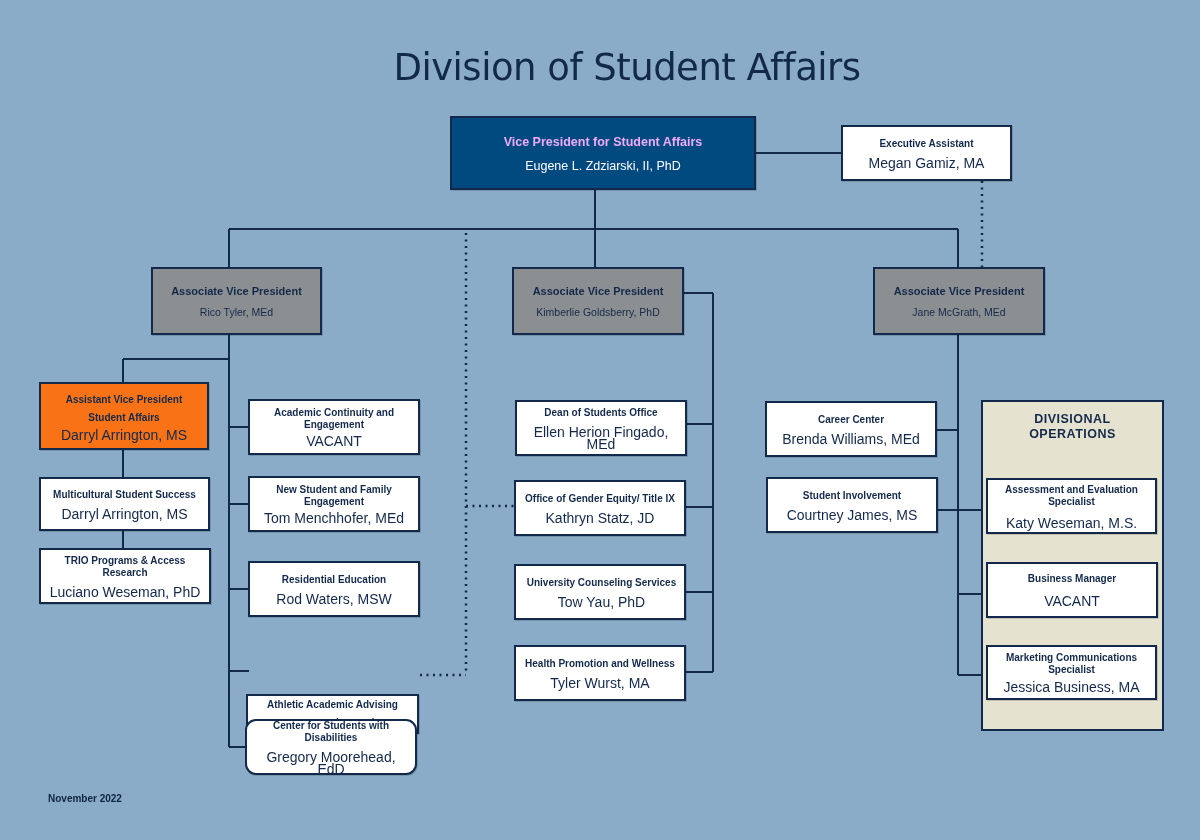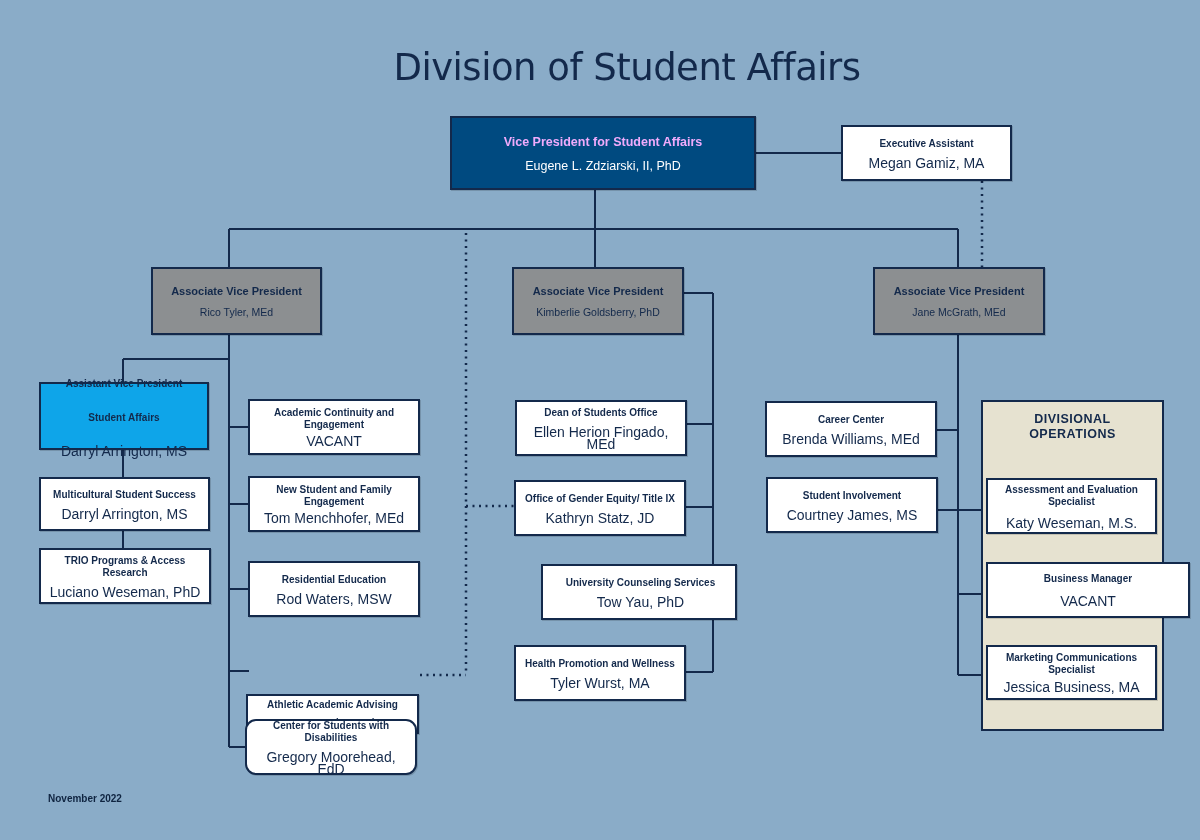--- a/index.html
+++ b/index.html
@@ -27,21 +27,21 @@
     box-shadow: 1px 1px 0 rgba(0,0,0,0.15);
   }
   .box .role { font-weight: bold; font-size: 10px; line-height: 12px; color: #13294b; }
   .box .name { font-size: 14px; line-height: 12px; color: #13294b; margin-top: 7px; }
   .box.vp { background: #004a80; border-color: #13294b; }
   .box.vp .role { color: #f0abfc; font-size: 12.5px; line-height: 15px; }
   .box.vp .name { color: #ffffff; font-size: 12.5px; margin-top: 10px; }
   .box.avp { background: #8c8f91; }
   .box.avp .role { font-size: 11px; }
   .box.avp .name { font-size: 10.5px; margin-top: 9px; }
-  .box.asst { background: #0ea5e9; gap: 16px; }
+  .box.asst { background: #f97316; }
   .box.asst .role { line-height: 18px; }
   .box.asst .name { margin-top: 2px; }
   .ops-panel {
     position: absolute; box-sizing: border-box;
     left: 981px; top: 400px; width: 183px; height: 331px;
     background: #e6e2d0; border: 2px solid #13294b;
   }
   .ops-title {
     position: absolute; left: 0; width: 100%; top: 10px;
     text-align: center; font-weight: bold; font-size: 12.5px; line-height: 15px;
@@ -158,21 +158,21 @@
   </div>
 
   <div class="box" style="left:515px;top:400px;width:172px;height:56px;">
     <div class="role">Dean of Students Office</div>
     <div class="name">Ellen Herion Fingado, MEd</div>
   </div>
   <div class="box" style="left:514px;top:480px;width:172px;height:56px;">
     <div class="role">Office of Gender Equity/ Title IX</div>
     <div class="name">Kathryn Statz, JD</div>
   </div>
-  <div class="box" style="left:541px;top:564px;width:196px;height:56px;padding-left:9px;">
+  <div class="box" style="left:514px;top:564px;width:172px;height:56px;padding-left:9px;">
     <div class="role">University Counseling Services</div>
     <div class="name">Tow Yau, PhD</div>
   </div>
   <div class="box" style="left:514px;top:645px;width:172px;height:56px;">
     <div class="role">Health Promotion and Wellness</div>
     <div class="name">Tyler Wurst, MA</div>
   </div>
 
   <div class="box" style="left:765px;top:401px;width:172px;height:56px;">
     <div class="role">Career Center</div>
@@ -186,21 +186,21 @@
   <div class="ops-panel">
     <div class="ops-title">
       <div>DIVISIONAL</div>
       <div>OPERATIONS</div>
     </div>
   </div>
   <div class="box" style="left:986px;top:478px;width:171px;height:56px;">
     <div class="role">Assessment and Evaluation Specialist</div>
     <div class="name" style="margin-top:9px">Katy Weseman, M.S.</div>
   </div>
-  <div class="box" style="left:986px;top:562px;width:204px;height:56px;">
+  <div class="box" style="left:986px;top:562px;width:172px;height:56px;">
     <div class="role">Business Manager</div>
     <div class="name" style="margin-top:10px">VACANT</div>
   </div>
   <div class="box" style="left:986px;top:645px;width:171px;height:55px;">
     <div class="role">Marketing Communications Specialist</div>
     <div class="name" style="margin-top:5px">Jessica Business, MA</div>
   </div>
 
   <div class="footer">November 2022</div>
 </div>

